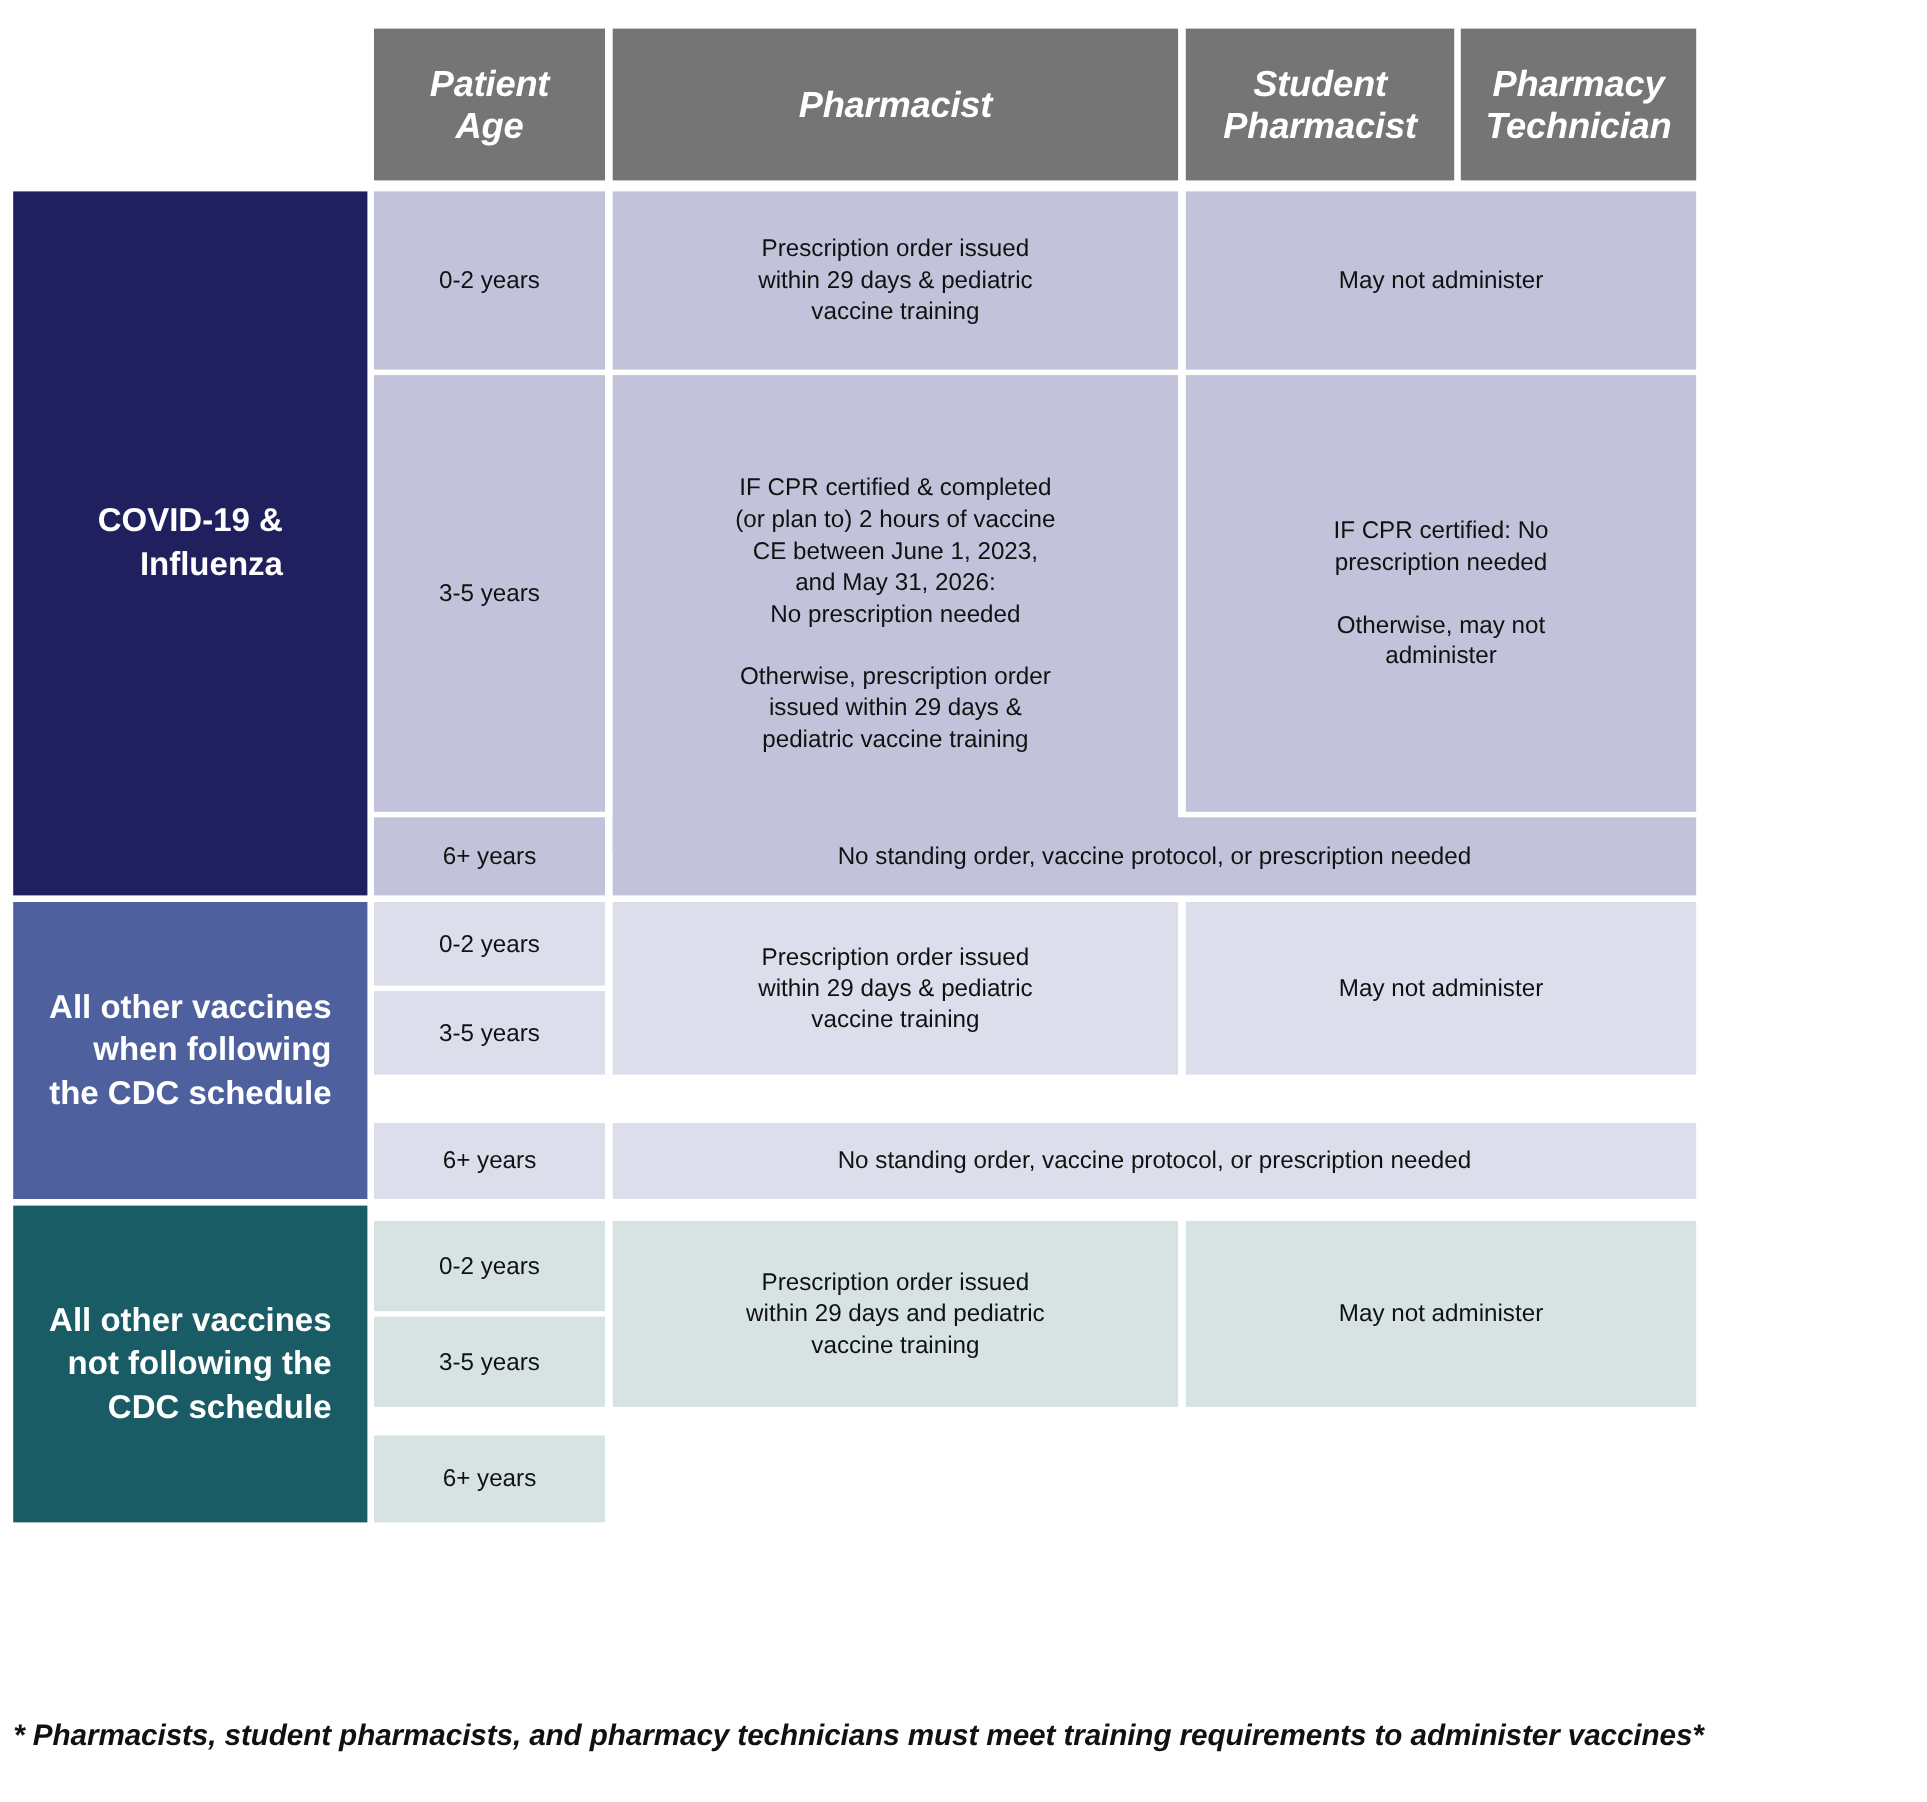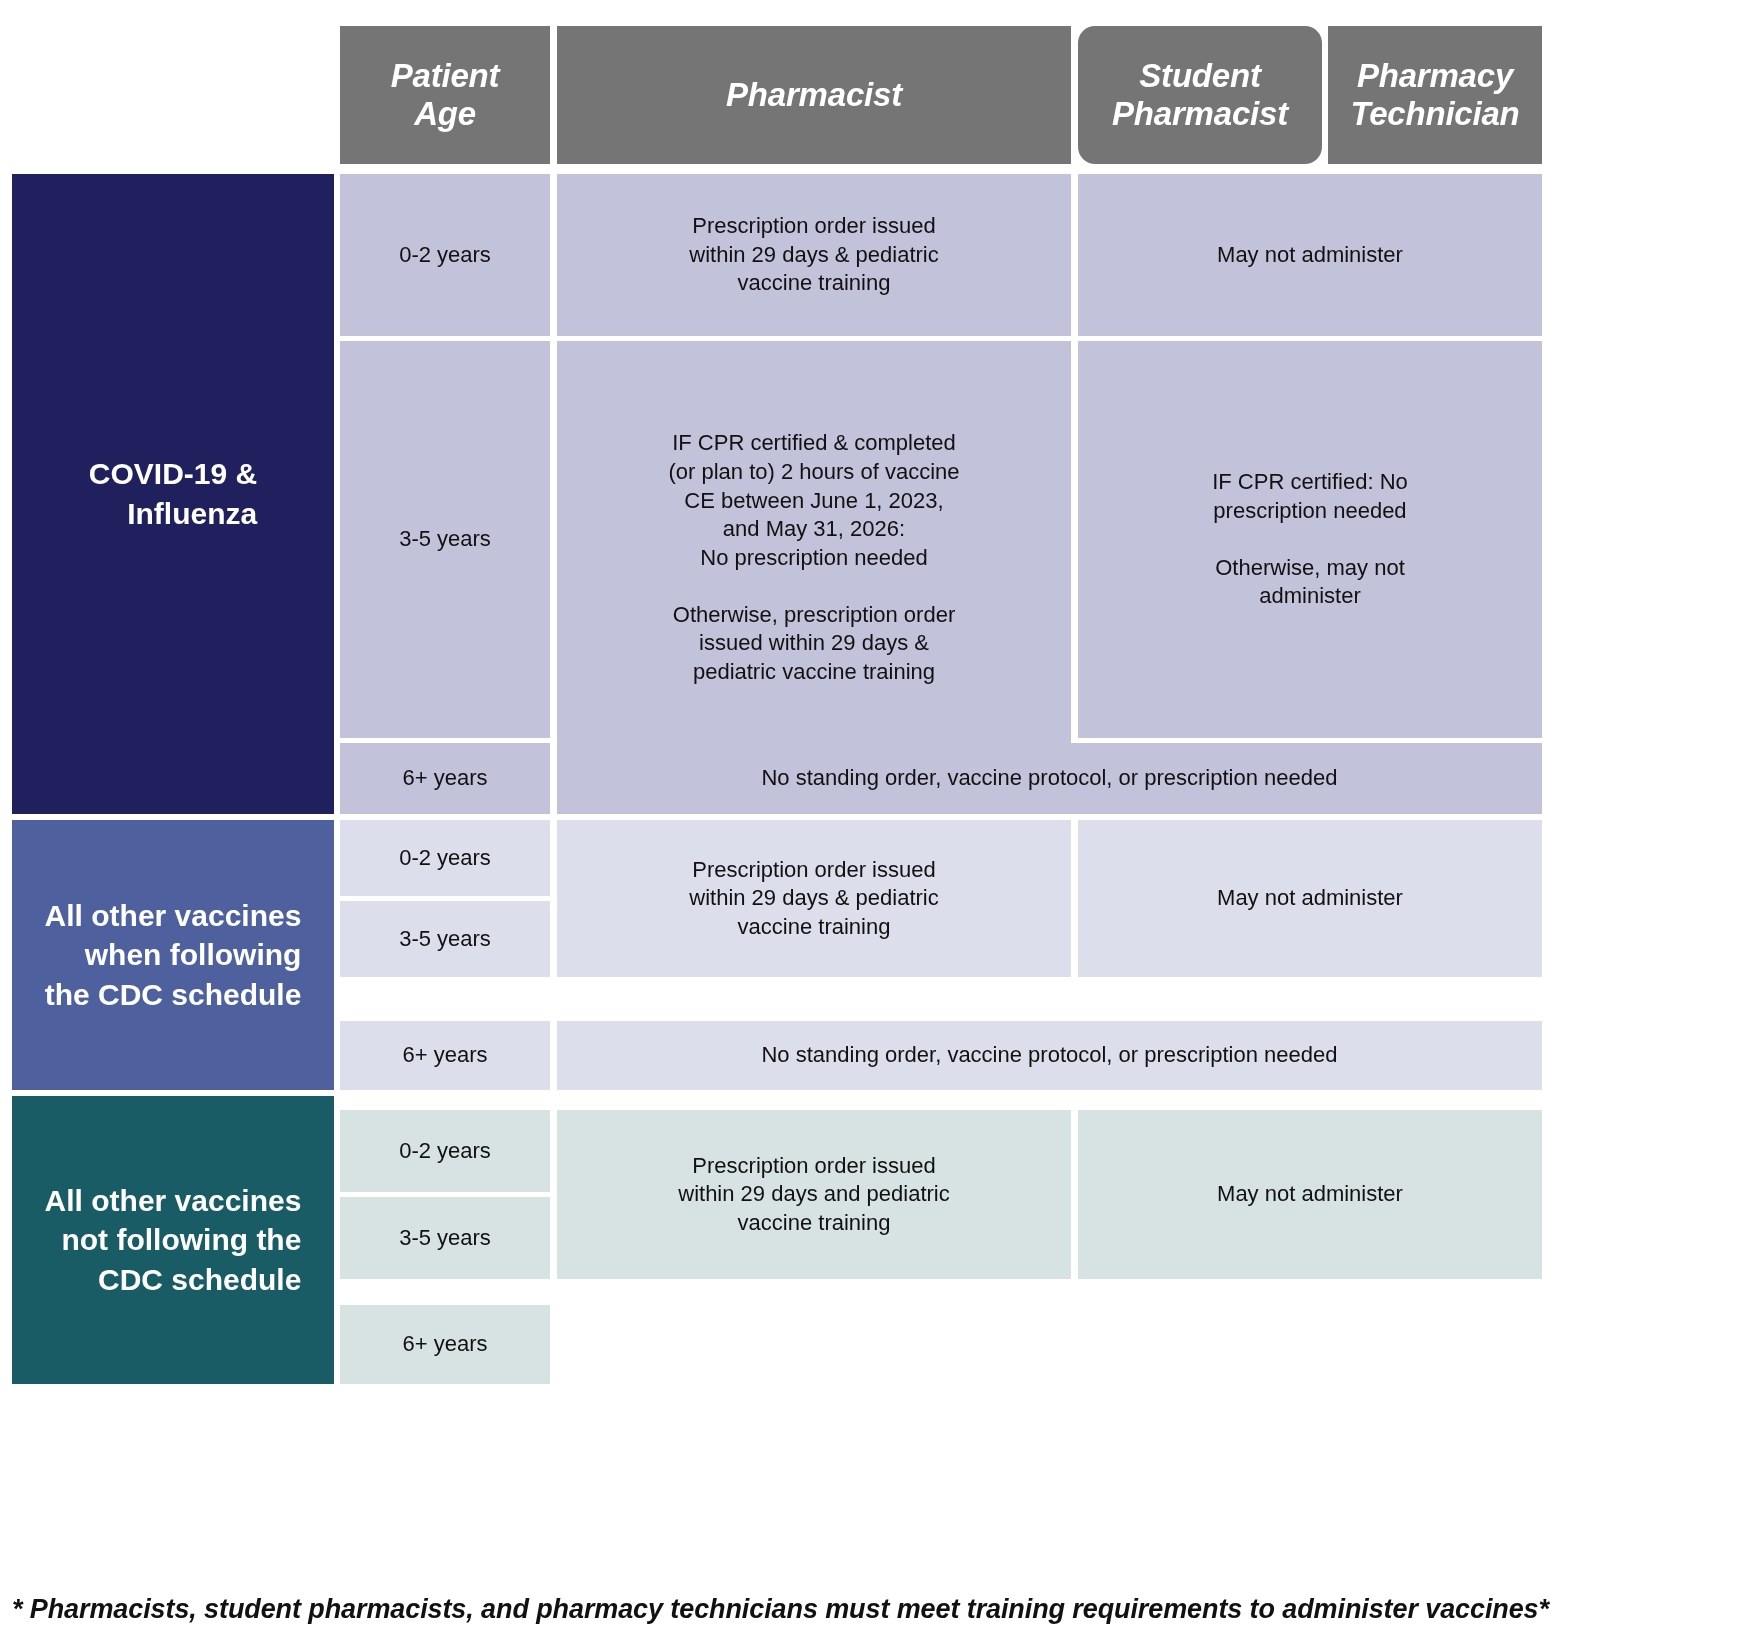--- a/index.html
+++ b/index.html
@@ -65,41 +65,41 @@
 
   
   .t-purple { background: #c2c2da; }
   .t-lav    { background: #dcdeeb; }
   .t-mint   { background: #d6e3e2; }
 
   
   .footnote {
     position: absolute;
     left: 12px;
-    top: 1594px;
+    top: 1562px;
     width: 1730px;
     font-style: italic;
     font-weight: bold;
     font-size: 27px;
     color: #111111;
     letter-spacing: -0.1px;
     white-space: nowrap;
   }
 </style>
 </head>
 <body>
 
 <div class="sheet">
 
   <div class="cell hdr" style="left:340px; top:26px; width:210px; height:138px;">Patient
 Age</div>
 
   <div class="cell hdr" style="left:557px; top:26px; width:514px; height:138px;">Pharmacist</div>
 
-  <div class="cell hdr" style="left:1078px; top:26px; width:244px; height:138px;border-radius:17px;">Student
+  <div class="cell hdr" style="left:1078px; top:26px; width:244px; height:138px;">Student
 Pharmacist</div>
 
   <div class="cell hdr" style="left:1328px; top:26px; width:214px; height:138px;">Pharmacy
 Technician</div>
 
   <div class="catblock cat-navy" style="left:12px; top:174px; width:322px; height:640px;">COVID-19 &amp;
 Influenza</div>
 
   <div class="cell t-purple" style="left:340px; top:174px; width:210px; height:162px;">0-2 years</div>
   <div class="cell t-purple" style="left:557px; top:174px; width:514px; height:162px;">Prescription order issued

